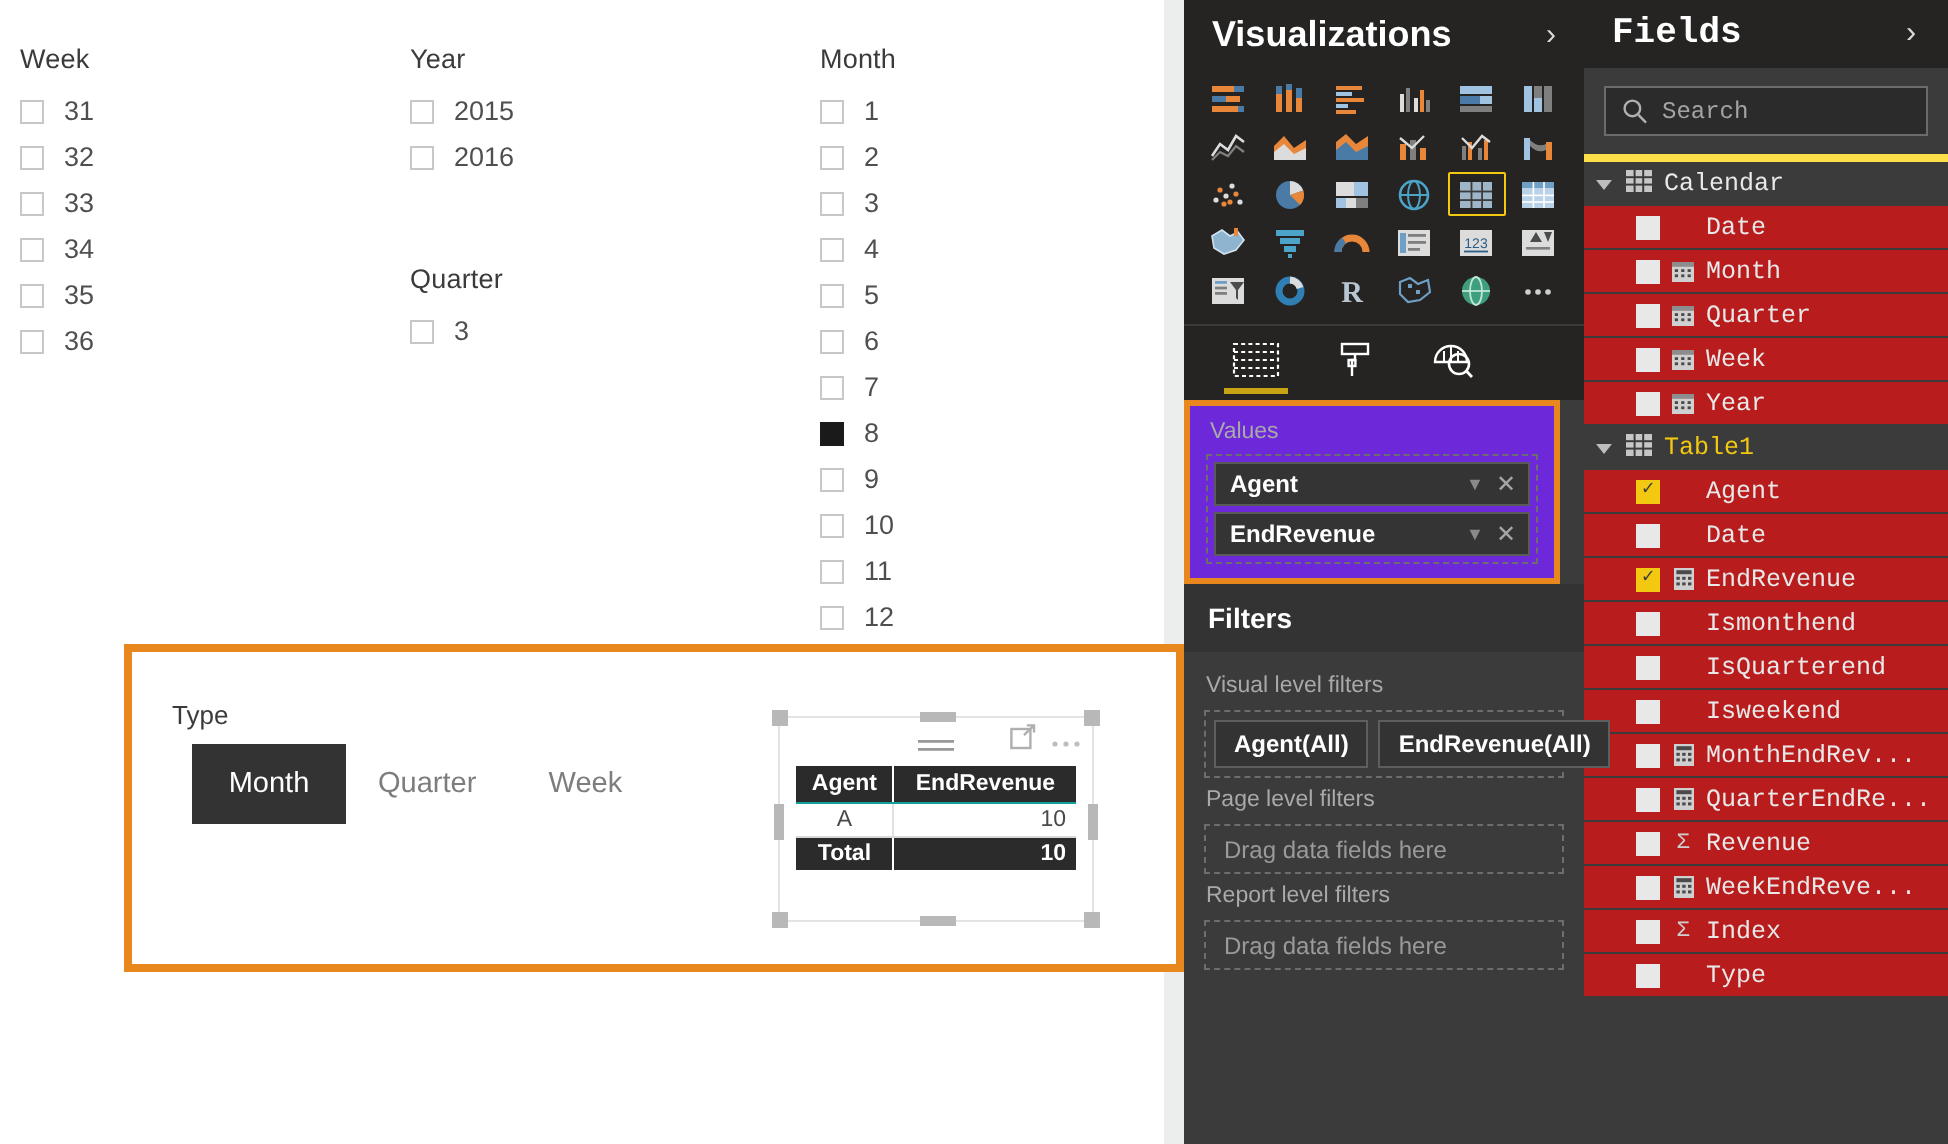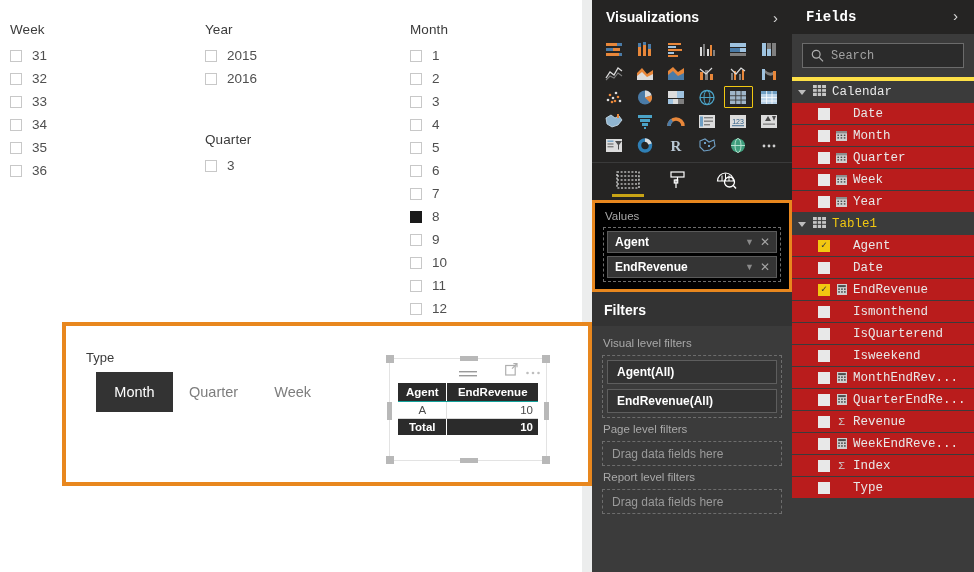--- a/index.html
+++ b/index.html
@@ -106,21 +106,21 @@
   
   .viz-pane {
     width: 200px; height: 572px; flex: none;
     background: #3b3b3b; color: #e6e6e6; position: relative;
   }
   .pane-head {
     height: 34px; background: #252423;
     display: flex; align-items: center; justify-content: space-between;
     padding: 0 14px;
   }
-  .pane-title { font-size: 14px; font-weight: bold; color: #ffffff; }
+  .pane-title { font-size: 18px; font-weight: bold; color: #ffffff; }
   .chev { color: #d8d8d8; font-size: 15px; }
 
   .viz-gallery {
     background: #252423; padding: 4px 8px 6px 8px;
     display: grid; grid-template-columns: repeat(6, 1fr);
     gap: 2px;
   }
   .viz-cell {
     height: 22px; display: flex; align-items: center; justify-content: center;
     border: 1.5px solid transparent; border-radius: 1px;
@@ -136,43 +136,43 @@
   .viz-tab {
     position: relative; height: 30px; display: flex; align-items: center;
     padding-bottom: 4px;
   }
   .viz-tab.active::after {
     content: ''; position: absolute; left: -4px; right: -4px; bottom: 0;
     height: 2.5px; background: #c8a415;
   }
 
   .wells {
-    background: #000000; padding: 5px 8px 7px 8px;
+    background: #6d28d9; padding: 5px 8px 7px 8px;
     border: 3px solid #e8871e;
-    margin: 0 0 0 0;
+    margin: 0 12px 0 0;
   }
   .well-label { font-size: 11.5px; color: #a9a9a9; margin: 2px 0 5px 2px; }
   .well-box { border: 1px dashed #6d6d6d; padding: 3px; display: flex; flex-direction: column; gap: 3px; }
   .field-pill {
     background: #343434; border: 1px solid #5a5a5a;
     height: 22px; display: flex; align-items: center;
     padding: 0 4px 0 7px; gap: 4px;
     font-size: 12px; color: #ffffff;
   }
   .field-pill .nm { flex: 1; font-weight: bold; }
   .pill-caret { color: #8a8a8a; font-size: 9px; }
   .pill-x { color: #a5a5a5; font-size: 12px; padding: 0 2px; }
 
   .filters-head {
     background: #333333; padding: 9px 12px 7px 12px;
   }
   .filters-title { font-size: 14px; font-weight: bold; color: #ffffff; }
   .filters-body { background: #3b3b3b; padding: 6px 10px 0 10px; }
   .f-label { font-size: 11.5px; color: #a9a9a9; margin: 5px 0 6px 1px; }
-  .f-group { border: 1px dashed #6d6d6d; padding: 4px; display: flex; flex-direction: column; gap: 5px; }
+  .f-group { border: 1px dashed #6d6d6d; padding: 4px; display: flex; flex-direction: row; gap: 5px; }
   .f-card {
     background: #333333; border: 1px solid #5e5e5e;
     height: 24px; display: flex; align-items: center; padding: 0 9px;
     font-size: 12px; color: #ffffff; font-weight: bold;
   }
   .f-drop {
     border: 1px dashed #6d6d6d; height: 25px;
     display: flex; align-items: center; padding: 0 9px;
     font-size: 12px; color: #9a9a9a;
   }

